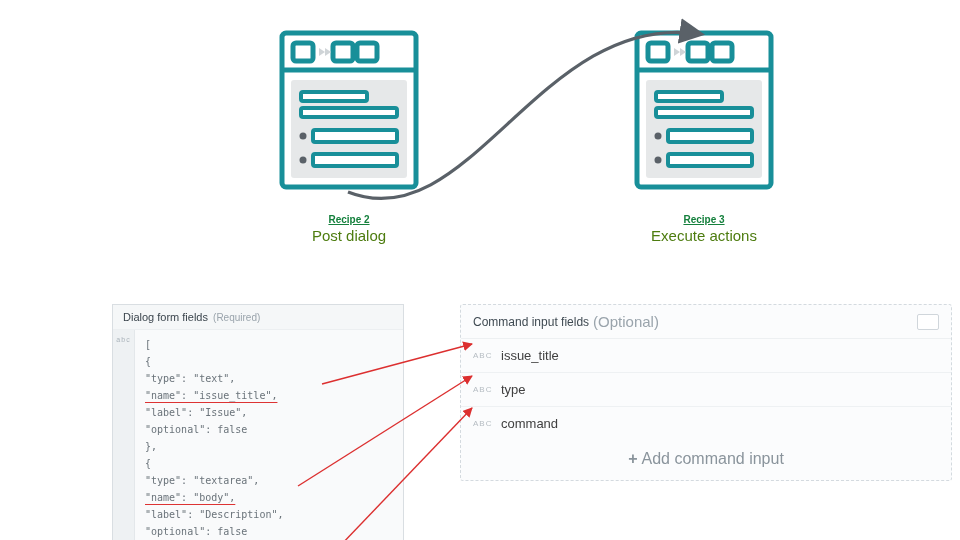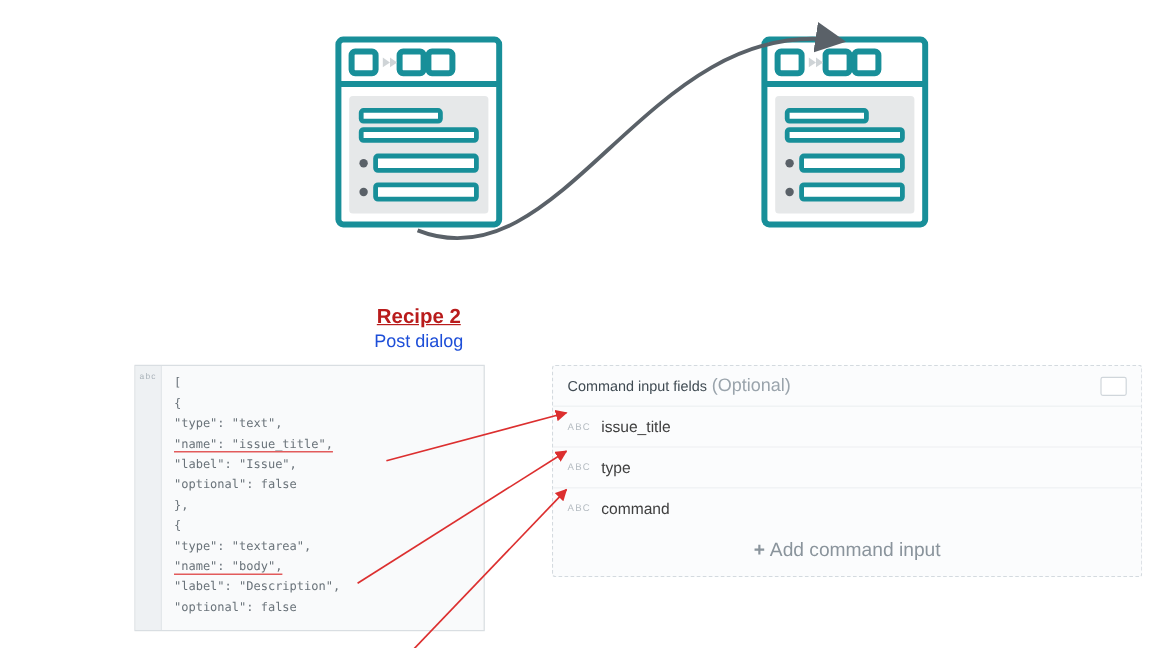--- a/index.html
+++ b/index.html
@@ -5,22 +5,22 @@
   * { box-sizing: border-box; margin: 0; padding: 0; }
   body { font-family: -apple-system, BlinkMacSystemFont, "Segoe UI", Arial, sans-serif; width:960px; height:540px; background:#fff; position:relative; overflow:hidden; }
 
   .stage { position:absolute; top:0; left:0; width:960px; height:540px; }
 
   
   .recipe-icon { position:absolute; width:140px; }
   .recipe-icon svg { display:block; width:100%; }
 
   .caption { position:absolute; text-align:center; }
-  .caption .title { font-weight:700; text-decoration:underline; font-size:17px; color:#b91c1c;margin-top:40px; }
-  .caption .sub { font-size:15px; color:#1d4ed8; margin-top:2px; }
+  .caption .title { font-weight:700; text-decoration:underline; font-size:10px; color:#15803d; }
+  .caption .sub { font-size:15px; color:#4d7c0f; margin-top:2px; }
 
   
   .panel-left { position:absolute; left:112px; top:304px; width:292px; border:1px solid #d9dee2; background:#f9fafb; font-size:10px; color:#5b6770; }
   .panel-left .hdr { padding:6px 10px; border-bottom:1px solid #eceff1; font-size:11px; color:#3b454d; background:#f5f7f8; }
   .panel-left .hdr .req { color:#9aa4ac; font-size:10px; margin-left:2px; }
   .panel-left .body { display:flex; }
   .panel-left .gut { width:22px; background:#eef1f3; border-right:1px solid #e3e7ea; display:flex; align-items:flex-start; justify-content:center; padding-top:6px; color:#aab3ba; font-size:7px; letter-spacing:1px; }
   .panel-left .code { flex:1; padding:6px 10px 10px 10px; font-family: ui-monospace, Menlo, Consolas, monospace; font-size:10px; line-height:17px; color:#6a737a; white-space:pre; }
   .panel-left .code .ul { text-decoration:underline; text-decoration-color:#d33; text-decoration-thickness:1px; text-underline-offset:3px; }
 
@@ -87,22 +87,30 @@
         <polygon points="40,18 46,22 40,26"></polygon>
         <polygon points="46,18 52,22 46,26"></polygon>
       </g>
     </svg>
   </div>
 
   <div class="caption" style="left:279px; top:214px; width:140px;">
     <div class="title">Recipe 2</div>
     <div class="sub">Post dialog</div>
   </div>
+  <div class="caption" style="left:634px; top:214px; width:140px;">
+    <div class="title">Recipe 3</div>
+    <div class="sub">Execute actions</div>
+  </div>
 
   <div class="panel-left">
+    <div class="hdr">
+      <span>Dialog form fields</span>
+      <span class="req">(Required)</span>
+    </div>
     <div class="body">
       <div class="gut">
           <span>abc</span>
         </div>
       <div class="code" id="code-body"><div>[</div><div>{</div><div>"type": "text",</div><div><span class="ul">"name": "issue_title",</span></div><div>"label": "Issue",</div><div>"optional": false</div><div>},</div><div>{</div><div>"type": "textarea",</div><div><span class="ul">"name": "body",</span></div><div>"label": "Description",</div><div>"optional": false</div></div>
     </div>
   </div>
 
   <div class="panel-right">
     <div class="hdr">

